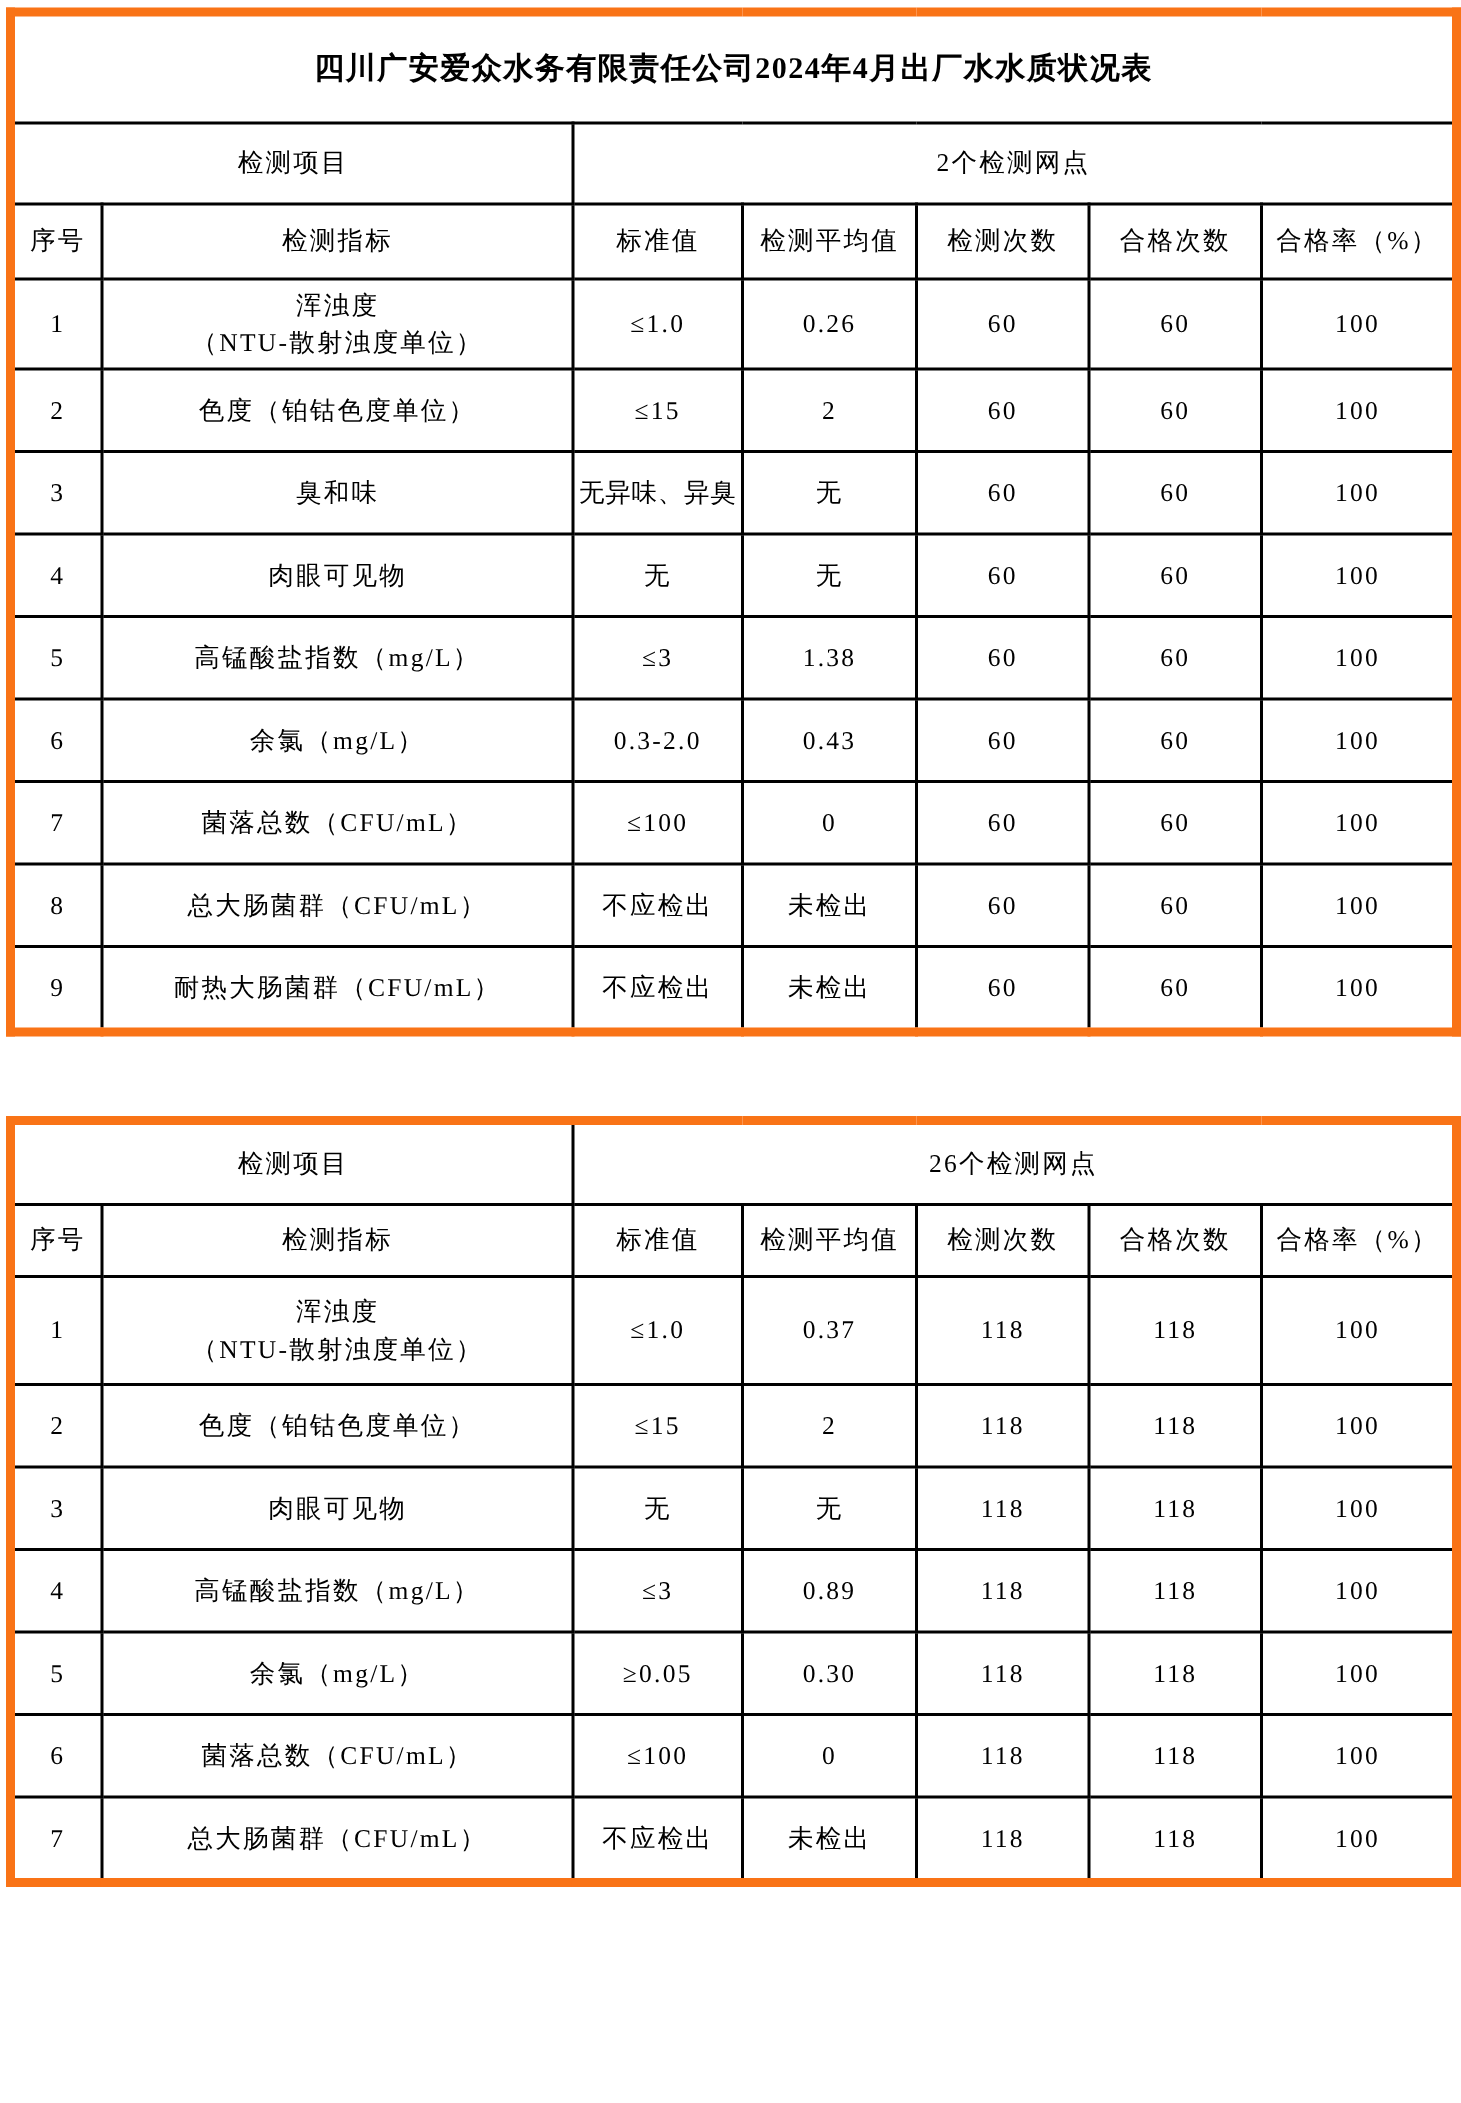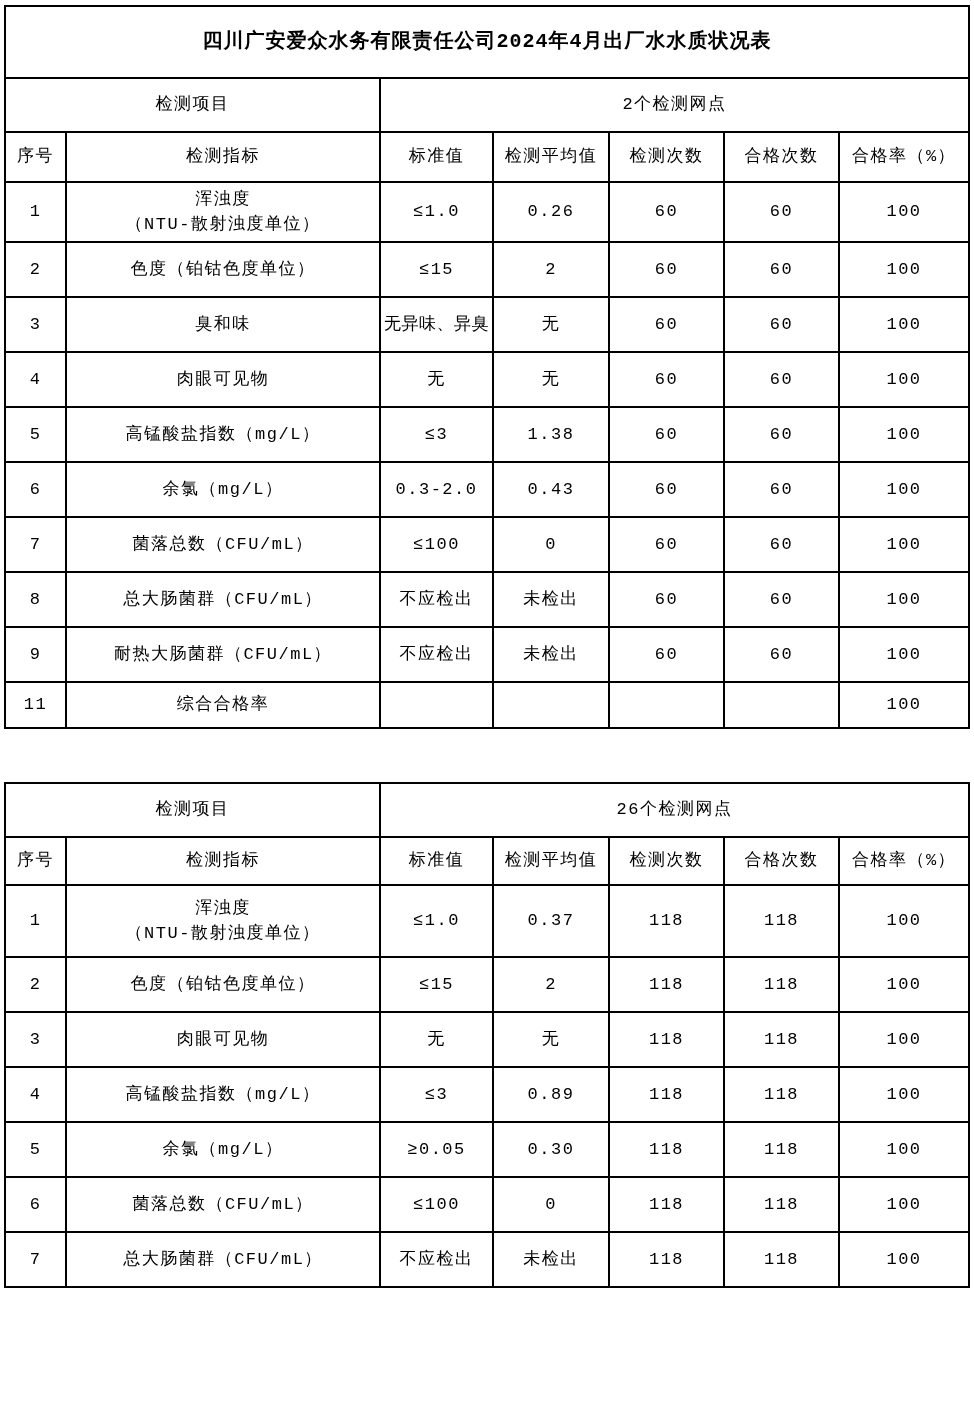--- a/index.html
+++ b/index.html
@@ -15,22 +15,21 @@
     background: #ffffff;
     box-sizing: border-box;
     padding-top: 5px;
     padding-left: 4px;
     overflow: hidden;
   }
   table.wq {
     width: 964px;
     table-layout: fixed;
     border-collapse: collapse;
-    border: 1px solid #f97316;
-    font-family: Liberation Mono, monospace;
+    border: 6px solid #f97316;
   }
   table.wq td {
     border: 2px solid #000000;
     text-align: center;
     vertical-align: middle;
     font-size: 17px;
     letter-spacing: 1.5px;
     line-height: 1.5;
     padding: 0 1px;
     white-space: pre-line;
@@ -176,29 +175,20 @@
     </tr>
     <tr class="r-body">
       <td>9</td>
       <td>耐热大肠菌群（CFU/mL）</td>
       <td>不应检出</td>
       <td>未检出</td>
       <td>60</td>
       <td>60</td>
       <td>100</td>
     </tr>
-    <tr class="r-last">
-      <td>11</td>
-      <td>综合合格率</td>
-      <td></td>
-      <td></td>
-      <td></td>
-      <td></td>
-      <td>100</td>
-    </tr>
   </tbody>
     </table>
 
   <table class="wq t2">
     <colgroup>
       <col class="c-seq">
         <col class="c-ind">
         <col class="c-std">
         <col class="c-avg">
       <col class="c-cnt">

